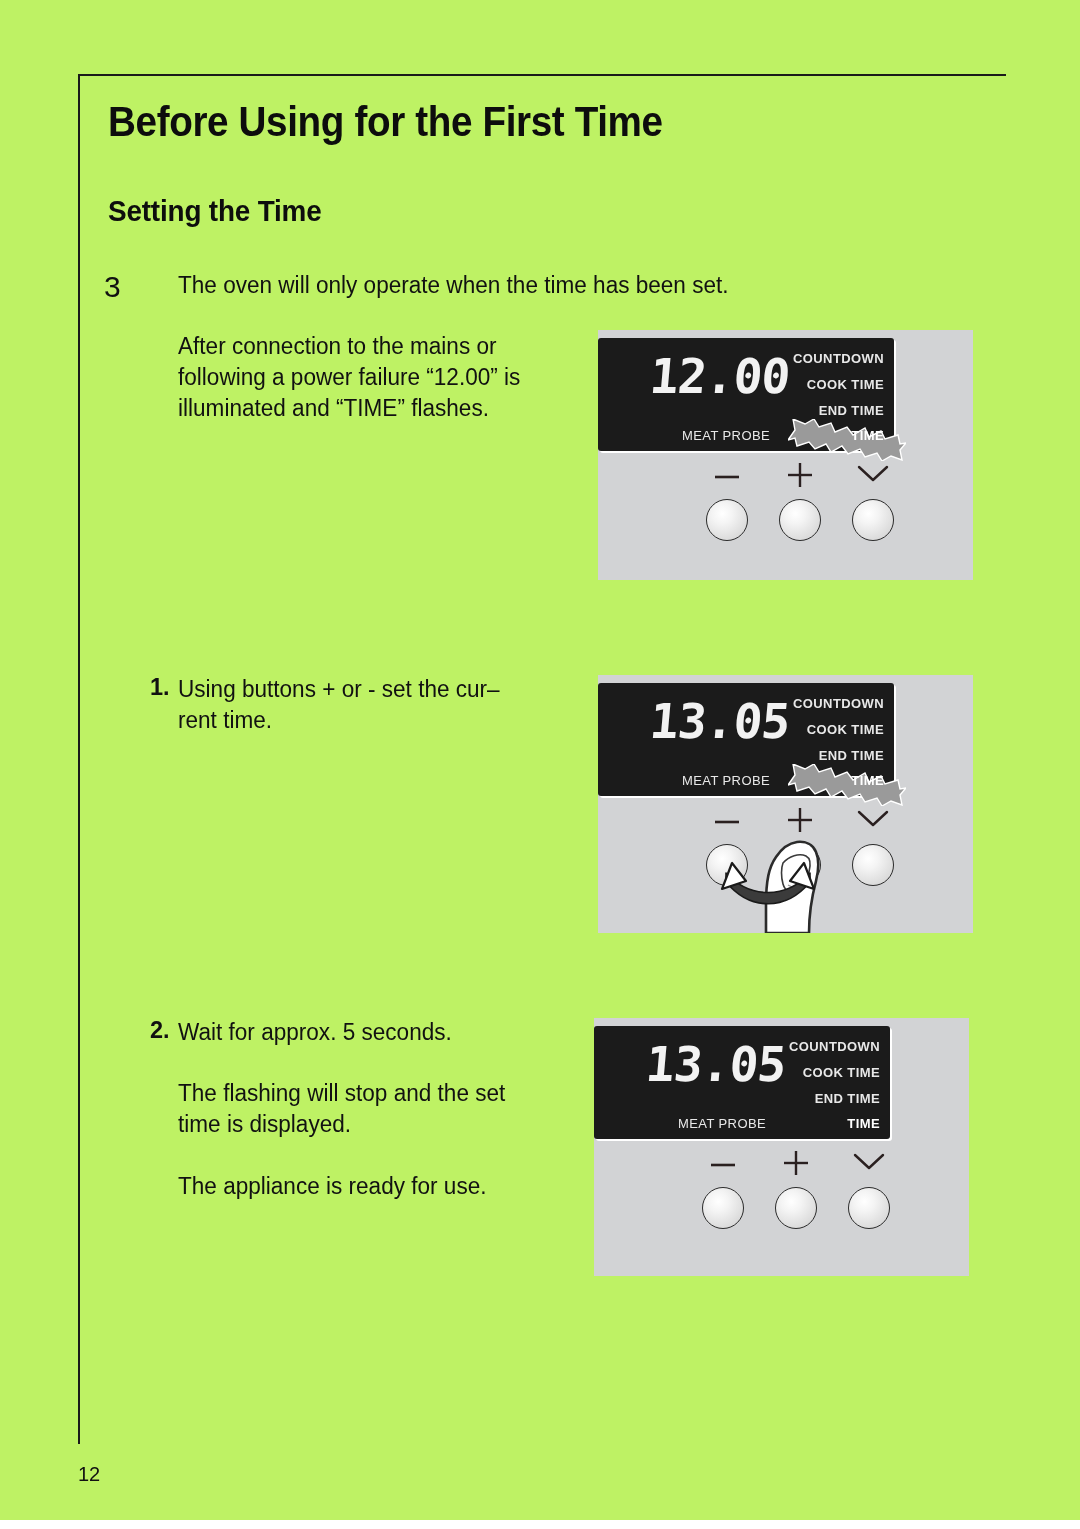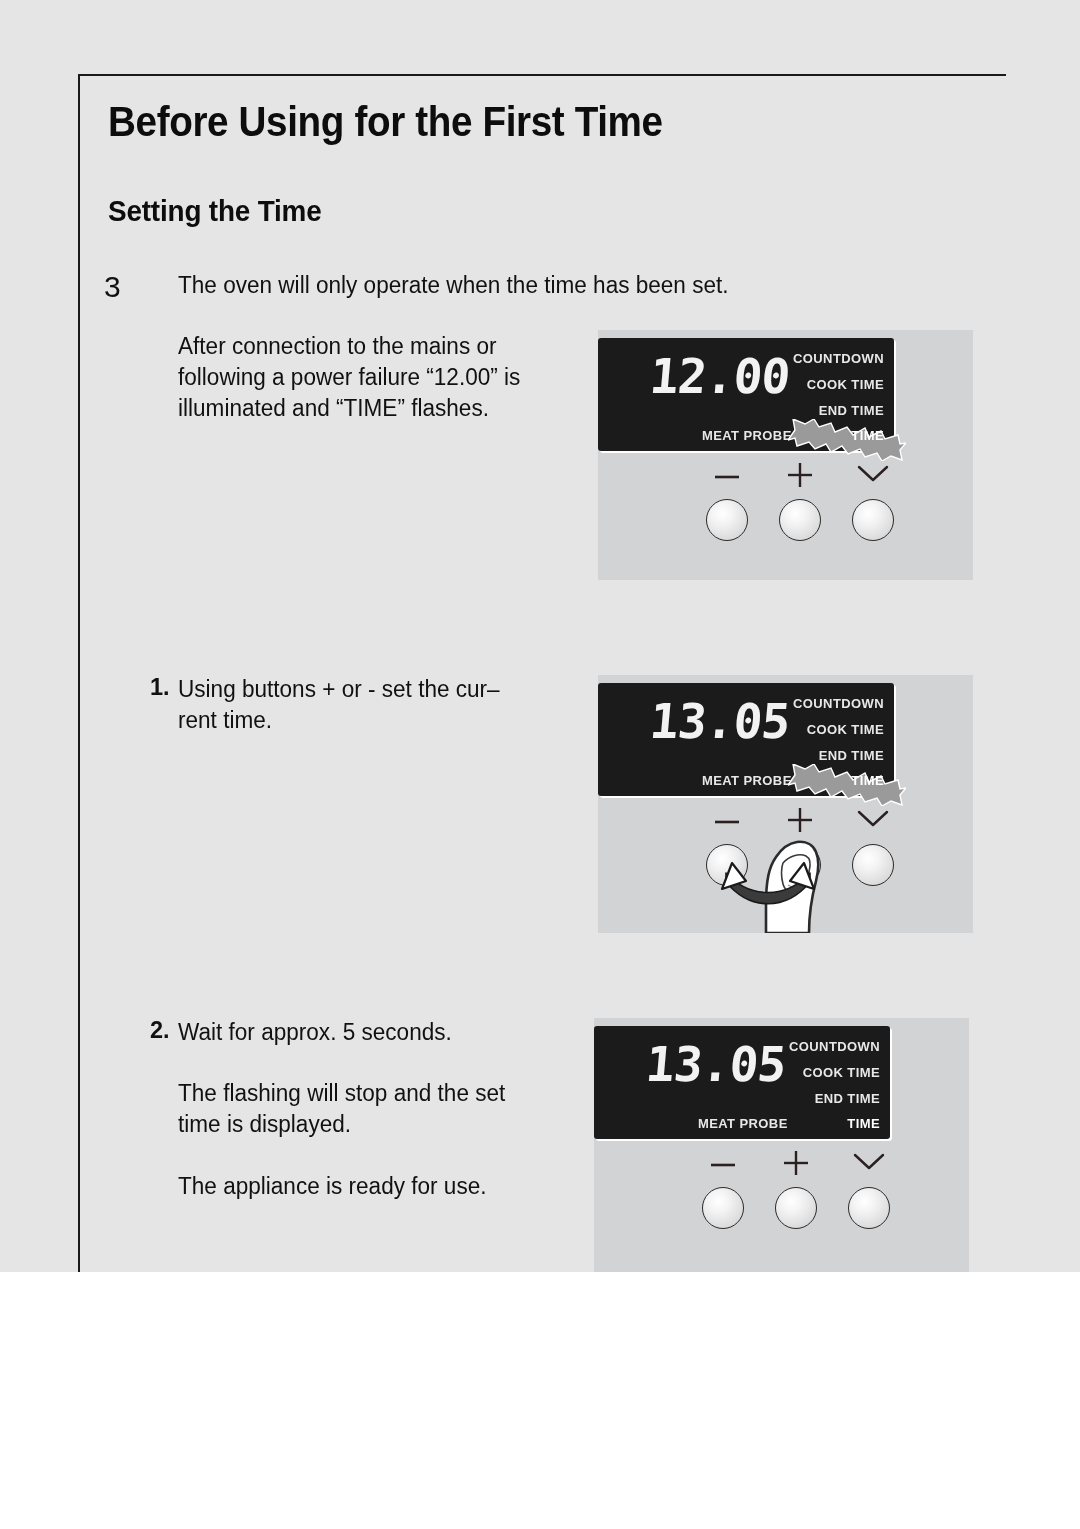--- a/index.html
+++ b/index.html
@@ -7,22 +7,22 @@
     padding: 0;
     background: #ffffff;
   }
   body {
     font-family: "Liberation Sans", sans-serif;
     color: #111111;
   }
   .page {
     position: relative;
     width: 1080px;
-    height: 1272px;
-    background: #e5e5e5;
+    height: 1520px;
+    background: #bef264;
     overflow: hidden;
   }
 
   
   .rule-top {
     position: absolute;
     left: 78px;
     top: 74px;
     width: 928px;
     height: 2px;
@@ -130,25 +130,24 @@
     color: #e8e8e8;
     letter-spacing: 0.4px;
     line-height: 26px;
     white-space: nowrap;
   }
   .meat-probe {
     position: absolute;
     left: 84px;
     bottom: 8px;
     font-size: 13px;
-    font-weight: bold;
+    font-weight: normal;
     color: #e8e8e8;
     letter-spacing: 0.4px;
     white-space: nowrap;
-    margin-left: 20px;
   }
   .time-label {
     position: absolute;
     right: 10px;
     bottom: 8px;
     font-size: 13px;
     font-weight: bold;
     color: #ffffff;
     letter-spacing: 0.4px;
     white-space: nowrap;

